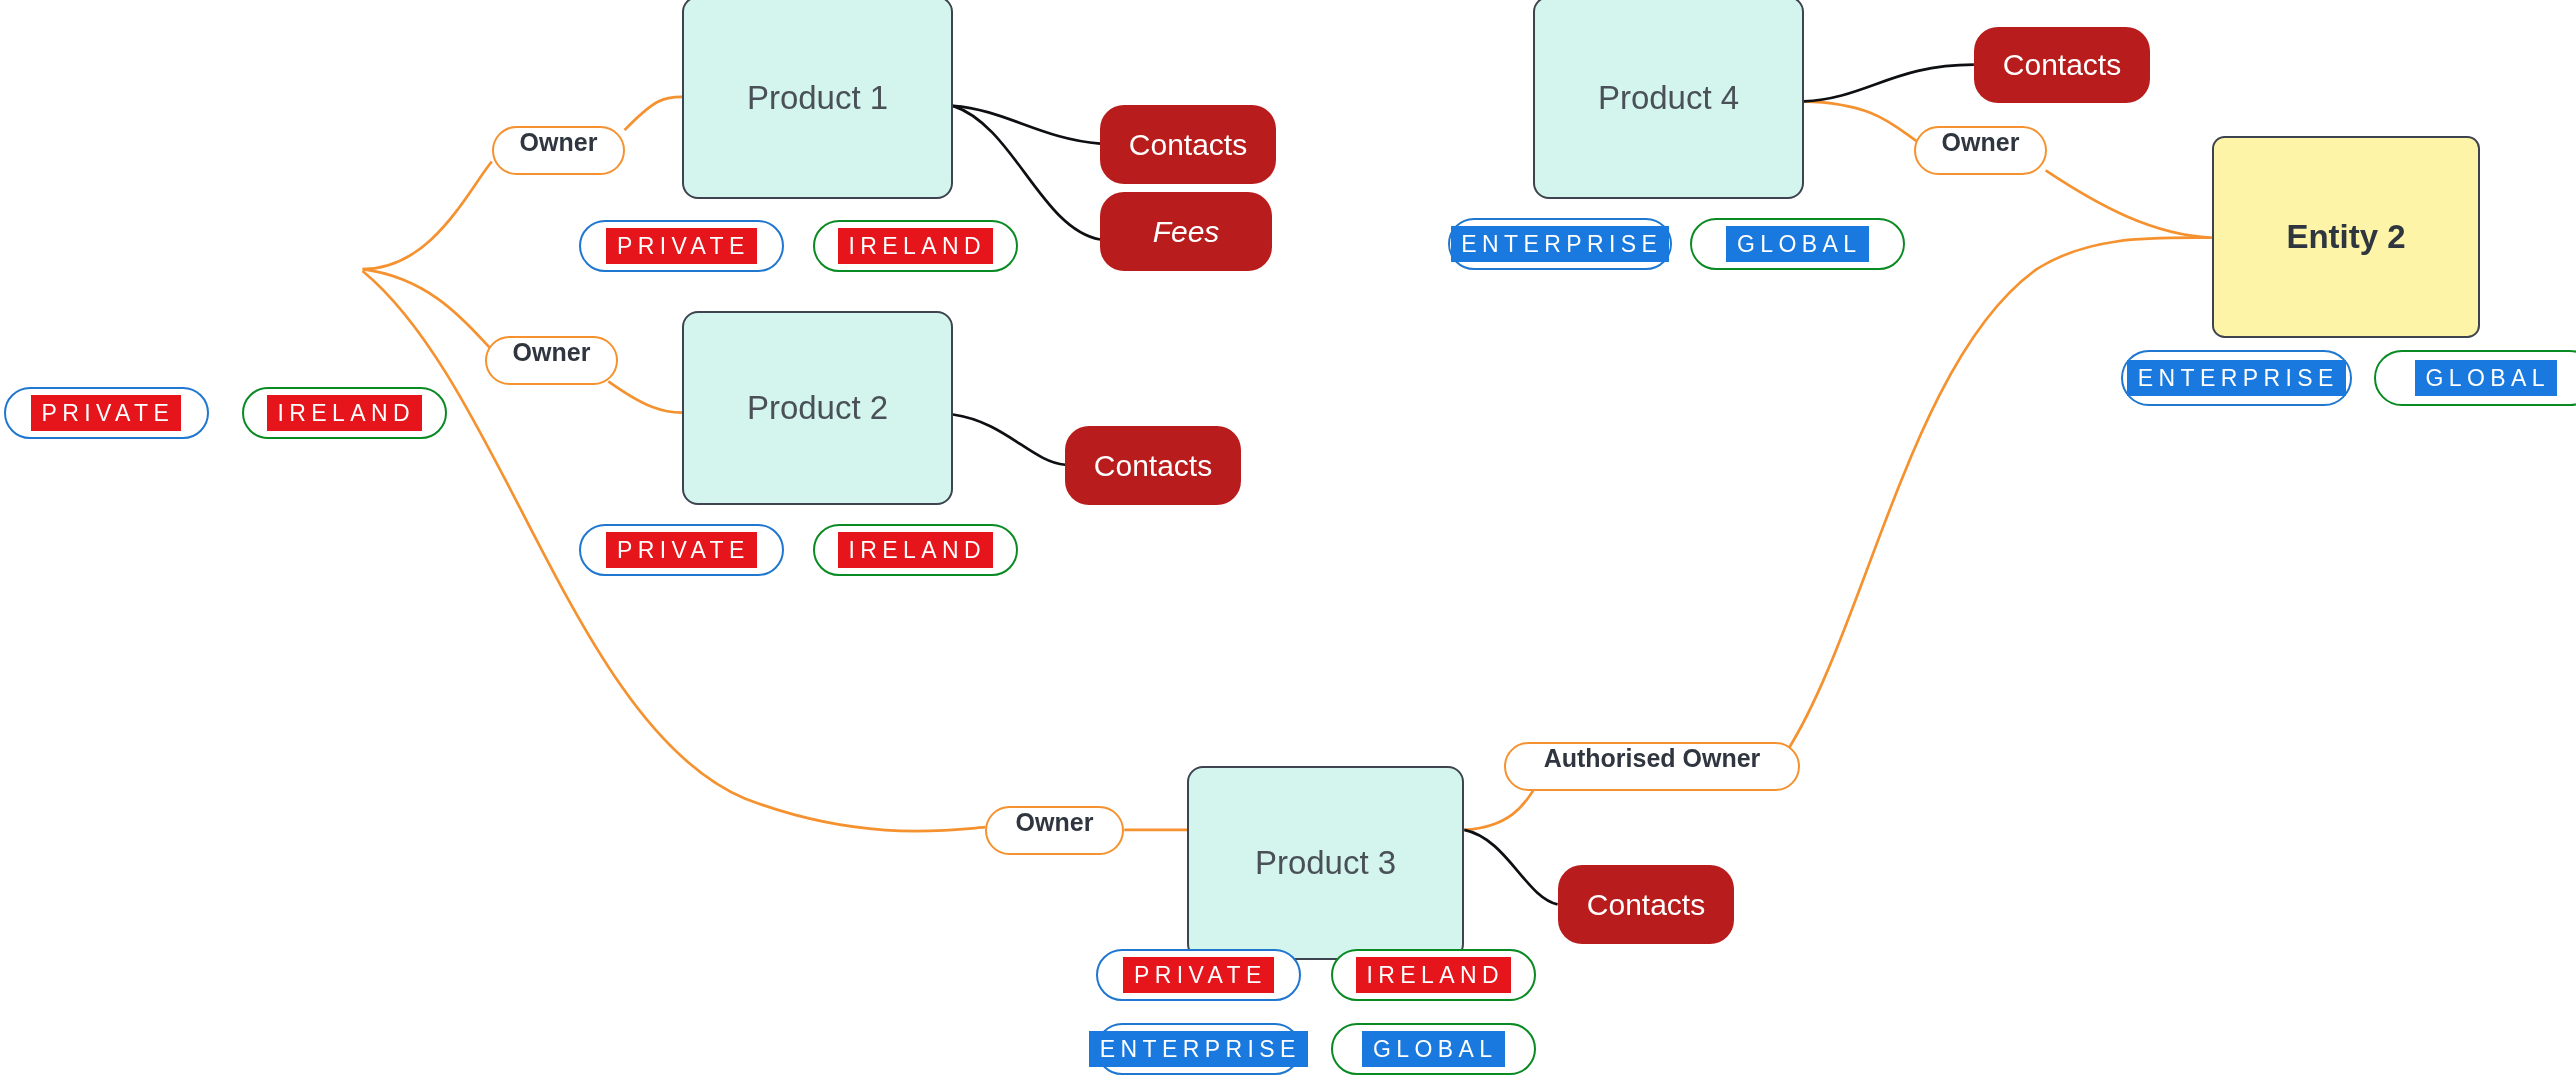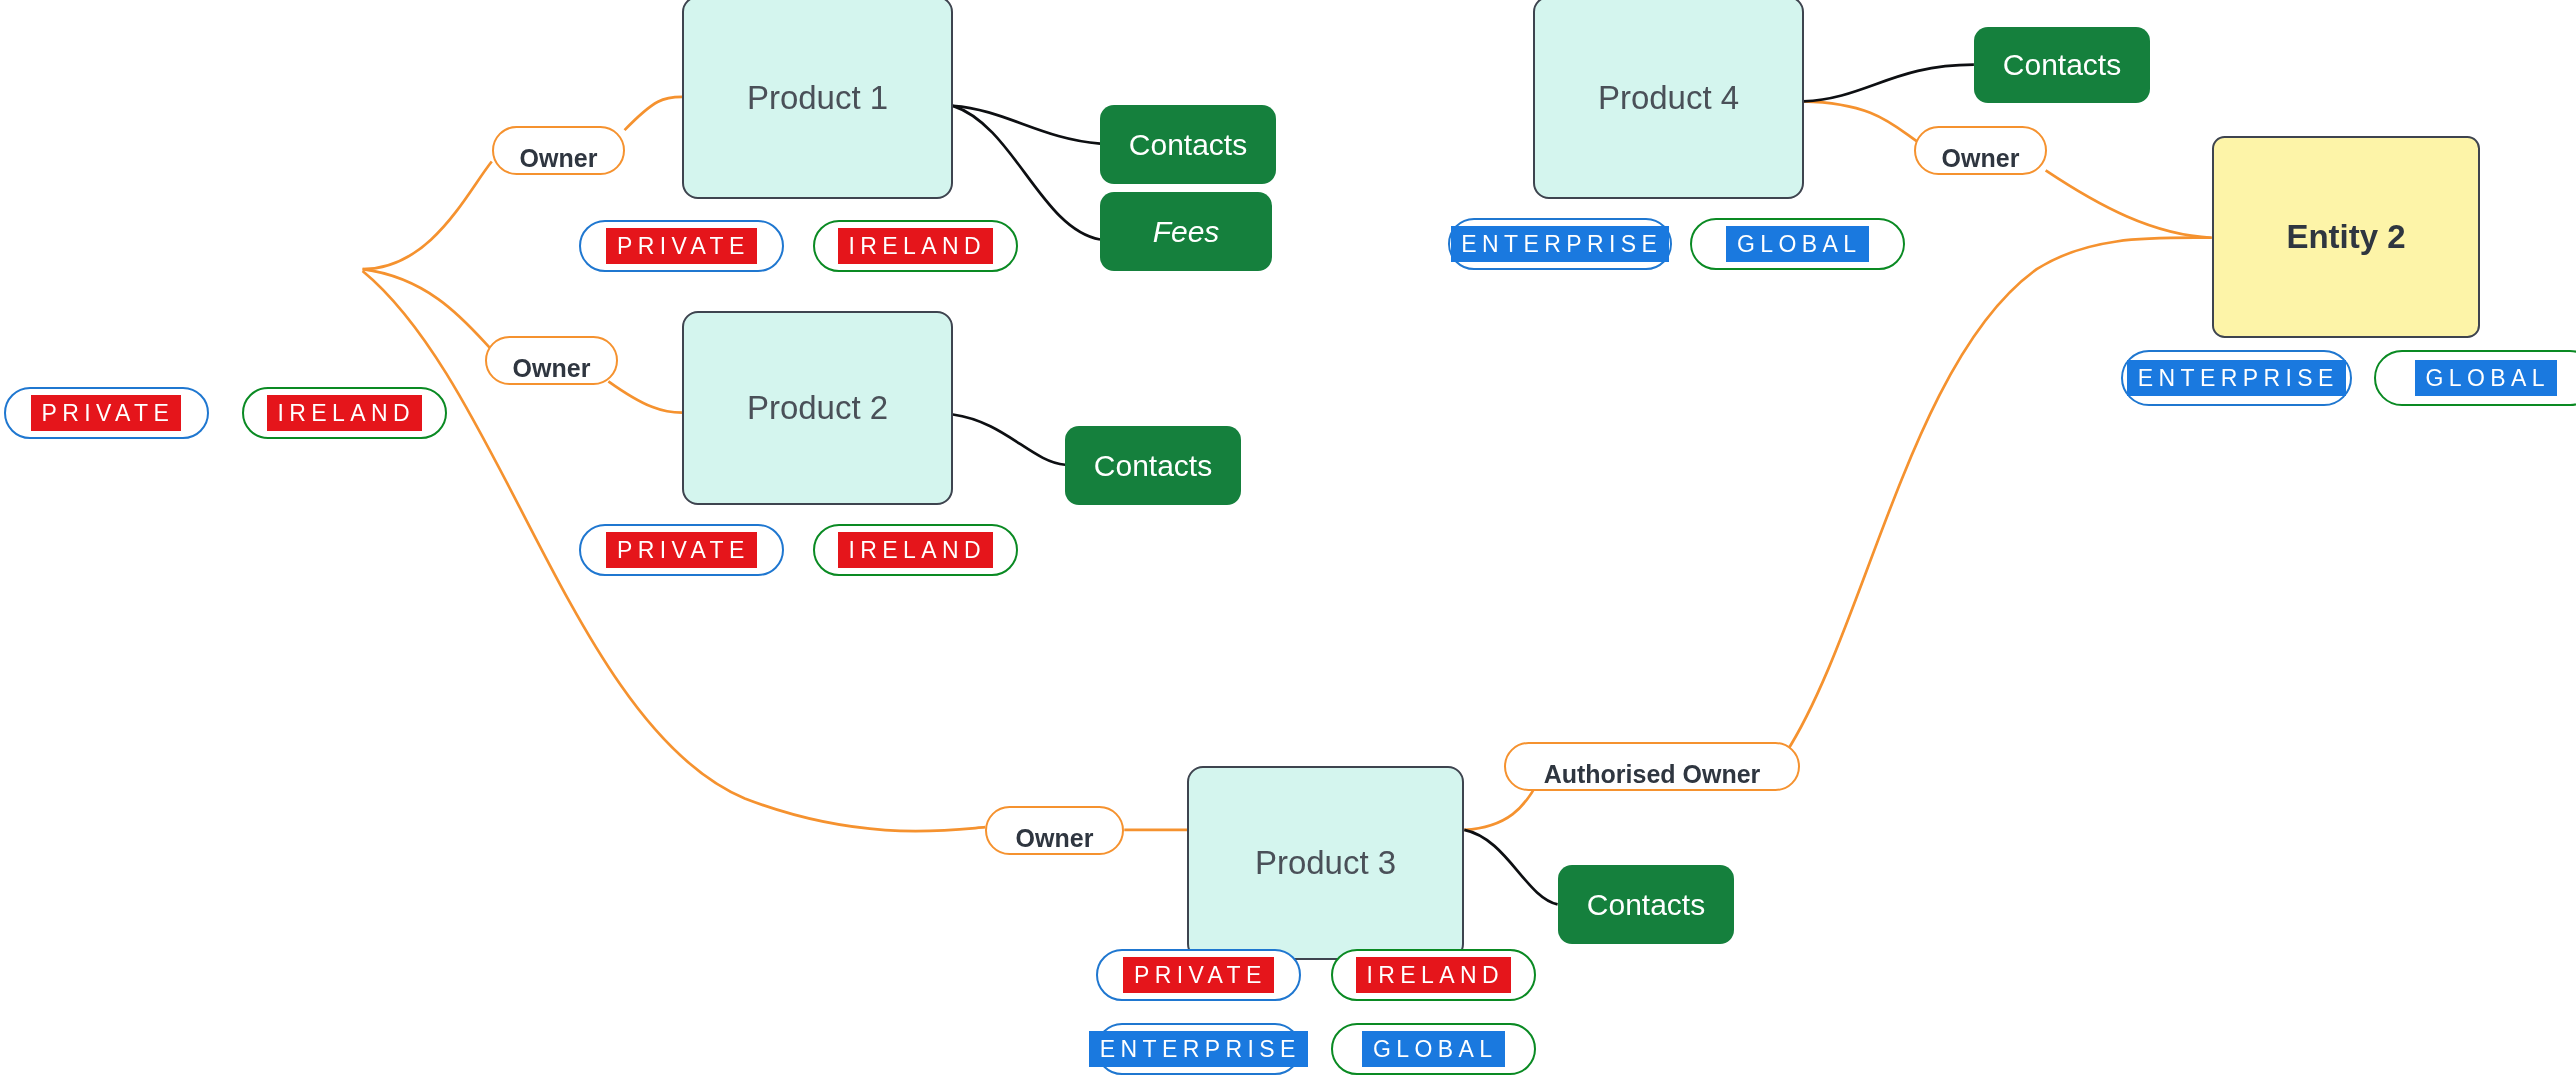--- a/index.html
+++ b/index.html
@@ -44,34 +44,34 @@
   }
   .node.product {
     background: #d4f5ee;
     border: 2.7px solid #3e444f;
     border-radius: 16px;
     color: #4a5058;
     font-weight: normal;
     font-size: 33px;
   }
   .node.detail {
-    background: #15803d;
+    background: #b91c1c;
     border: none;
-    border-radius: 14px;
+    border-radius: 24px;
     color: #ffffff;
     font-weight: normal;
     font-size: 30px;
   }
 
   
   .edge-label {
     position: absolute;
     box-sizing: border-box;
     display: flex;
-    align-items: flex-end;
+    align-items: flex-start;
     justify-content: center;
     background: #ffffff;
     border: 2.2px solid #f5922f;
     border-radius: 896px;
     color: #2f3640;
     font-weight: bold;
     font-size: 25px;
     white-space: nowrap;
     padding: 0 18px;
   }

